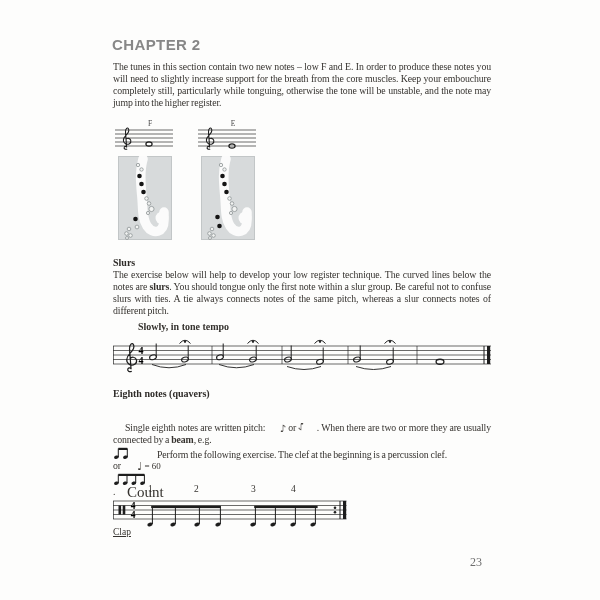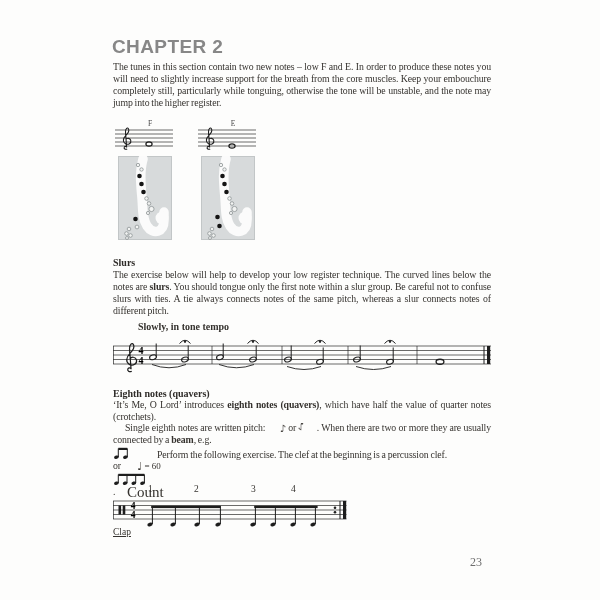--- a/index.html
+++ b/index.html
@@ -1,20 +1,20 @@
 <!DOCTYPE html>
 <html><head>
 <meta charset="utf-8">
 <style>
   html,body{margin:0;padding:0;background:#ffffff;}
   .page{position:relative;width:600px;height:600px;background:#fdfdfc;overflow:hidden;
         font-family:"Liberation Serif",serif;color:#35322e;}
   .abs{position:absolute;}
   .chapter-title{left:112px;top:36px;font-family:"Liberation Sans",sans-serif;
-        font-size:19px;font-weight:bold;color:#878787;letter-spacing:.4px;}
+        font-size:15px;font-weight:bold;color:#878787;letter-spacing:.4px;}
   .body-text{font-size:9.8px;line-height:11.9px;text-align:justify;
         letter-spacing:-.1px;word-spacing:-.5px;}
   .intro{left:113px;top:61px;width:378px;}
   .section-heading{font-size:10px;font-weight:bold;color:#2e2b28;}
   .slurs-head{left:113px;top:257px;}
   .slurs-body{left:113px;top:269px;width:378px;}
   .tempo-text{left:138px;top:321px;font-size:10px;font-weight:bold;}
   .eighth-head{left:113px;top:388px;}
   .eighth-p1{left:113px;top:399px;width:378px;}
   .eighth-p2{left:113px;top:421px;width:378px;text-indent:12px;}
@@ -195,21 +195,20 @@
       <path d="M271.5,9.5 Q277,3 282.5,9.5" fill="none" stroke="#1d1d1d" stroke-width="1"></path>
         <circle cx="277" cy="7.8" r="1.1" fill="#1d1d1d"></circle>
     </g>
     <g>
       <line x1="371" y1="12" x2="371" y2="30" stroke="#1d1d1d" stroke-width="1"></line>
       <rect x="374" y="12" width="3.2" height="18" fill="#1d1d1d"></rect>
     </g>
   </svg>
 
   <div class="abs section-heading eighth-head">Eighth notes (quavers)</div>
-  <div class="abs body-text eighth-p1"><span>‘It’s Me, O Lord’ introduces </span><span class="bold">eighth notes (quavers)</span><span>, which have half the value of quarter notes (crotchets).</span></div>
 
   <div class="abs body-text eighth-p2"><span>Single eighth notes are written pitch: </span><span class="mnote">♪</span><span> or </span><span class="mnote flip">♪</span><span>. When there are two or more they are usually connected by a </span><span class="bold">beam</span><span>, e.g. </span><svg class="beam-svg" width="16" height="14" viewBox="0 0 16 14">
         <rect x="5.3" y="1.8" width="9" height="2.2" fill="#1d1d1d"></rect>
         <line x1="5.3" y1="2.5" x2="5.3" y2="11" stroke="#1d1d1d" stroke-width="1"></line>
         <line x1="14.3" y1="2.5" x2="14.3" y2="11" stroke="#1d1d1d" stroke-width="1"></line>
         <ellipse cx="3.4" cy="11.2" rx="2.4" ry="1.7" fill="#1d1d1d" transform="rotate(-15 3.4 11.2)"></ellipse>
         <ellipse cx="12.4" cy="11.2" rx="2.4" ry="1.7" fill="#1d1d1d" transform="rotate(-15 12.4 11.2)"></ellipse>
       </svg><span> or </span><svg class="beam-svg" width="33" height="14" viewBox="0 0 33 14">
         <rect x="5.3" y="1.8" width="26.1" height="2.2" fill="#1d1d1d"></rect>
         <line x1="5.3" y1="2.5" x2="5.3" y2="11" stroke="#1d1d1d" stroke-width="1"></line>

